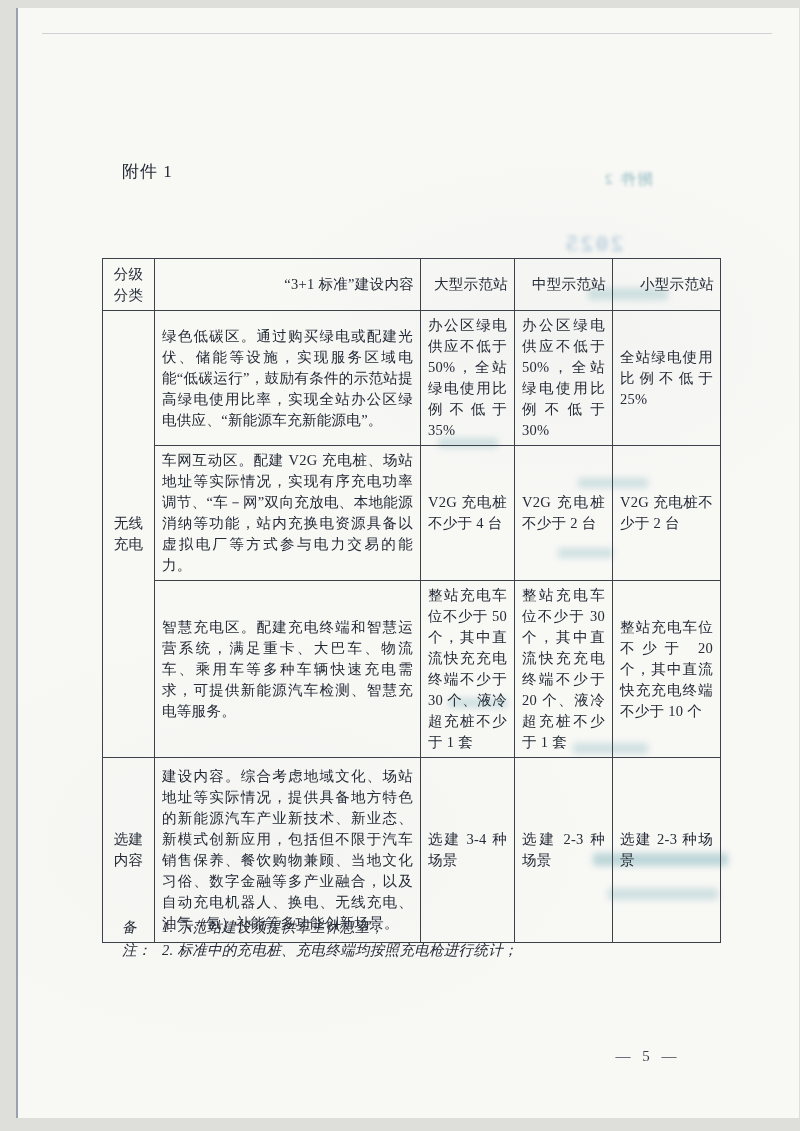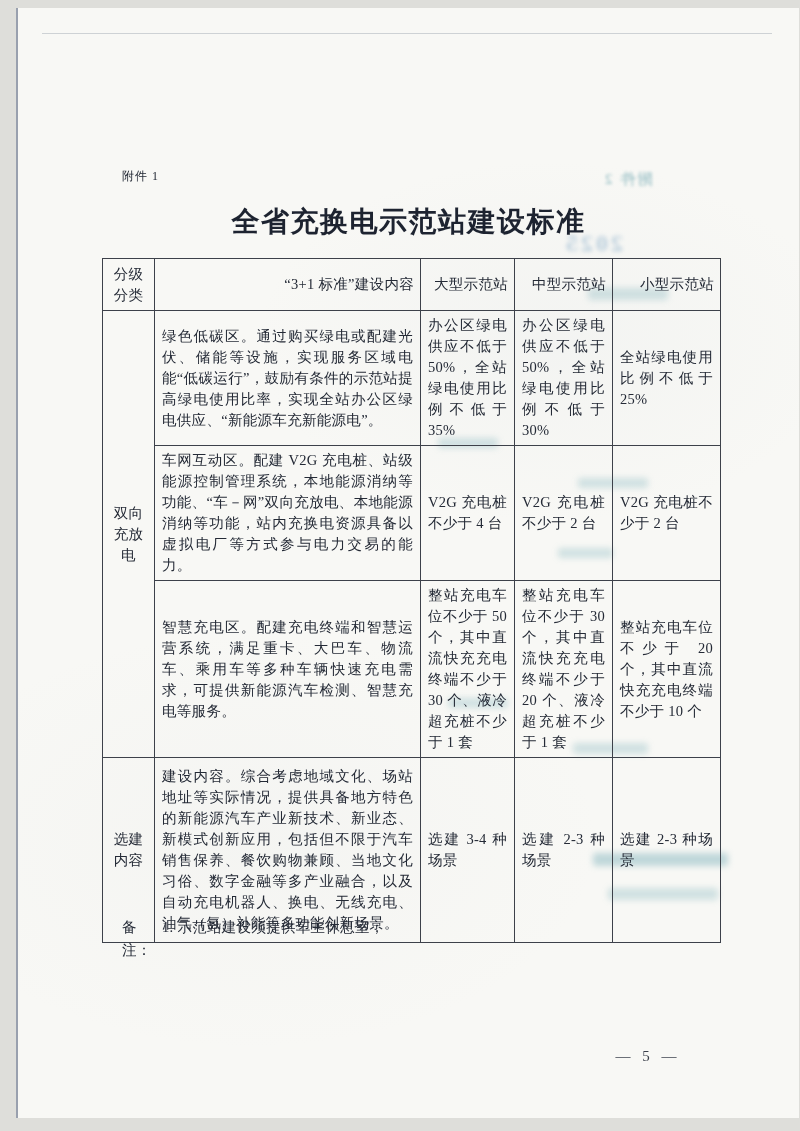--- a/index.html
+++ b/index.html
@@ -15,22 +15,22 @@
       radial-gradient(ellipse 420px 260px at 68% 30%, rgba(198,206,212,0.10), rgba(0,0,0,0) 70%),
       radial-gradient(ellipse 500px 300px at 30% 75%, rgba(200,204,208,0.08), rgba(0,0,0,0) 70%),
       #f8f8f5;
     border-left:2px solid #99a0ae;
   }
   .scan-top-line{
     position:absolute;left:24px;top:25px;width:730px;height:1px;
     background:rgba(130,140,155,0.35);
   }
   .attachment{
-    position:absolute;left:104px;top:160px;
-    font-size:12px;letter-spacing:1px;text-align:right;
+    position:absolute;left:104px;top:152px;
+    font-size:17px;letter-spacing:1px;text-align:right;
   }
   .page-title{
     position:absolute;left:0;top:195px;width:100%;
     text-align:center;font-size:28px;font-weight:bold;letter-spacing:1.5px;
     color:#1d2330;
   }
   .standards-table{
     position:absolute;left:84px;top:250px;
     border-collapse:collapse;table-layout:fixed;width:618px;border-radius:10px;
   }
@@ -55,21 +55,21 @@
   td.content{
     text-align:justify;text-align-last:left;
     padding-left:7px;padding-right:7px;
   }
   td.val{
     text-align:justify;text-align-last:left;
     padding-left:7px;padding-right:7px;
   }
   .notes{
     position:absolute;left:104px;top:908px;width:600px;
-    display:flex;font-size:14.5px;line-height:23px;letter-spacing:0.3px;
+    display:flex;font-size:14.5px;line-height:23px;letter-spacing:0.3px;font-style:italic;
   }
   .notes-label{flex:0 0 40px;}
   .notes-items{flex:1;}
   .page-number{
     position:absolute;left:560px;top:1040px;width:140px;
     text-align:center;font-size:15px;letter-spacing:4px;color:#3a3f4a;
   }
   
   .ghost{
     position:absolute;color:rgba(55,135,150,0.38);
@@ -95,47 +95,46 @@
   <div class="blob" style="left:420px;top:430px;width:60px;height:10px;"></div>
   <div class="blob" style="left:560px;top:470px;width:70px;height:10px;"></div>
   <div class="blob" style="left:540px;top:540px;width:55px;height:10px;"></div>
   <div class="blob" style="left:430px;top:690px;width:60px;height:10px;"></div>
   <div class="blob" style="left:555px;top:735px;width:75px;height:11px;"></div>
   <div class="blob" style="left:575px;top:845px;width:135px;height:13px;background:rgba(60,140,155,0.30);"></div>
   <div class="blob" style="left:590px;top:880px;width:110px;height:12px;"></div>
 
   <div class="attachment">附件 1</div>
 
-  <div class="page-title">全省充换电示范站建设标准</div>
 
   <table class="standards-table">
     <colgroup>
         <col class="c1">
         <col class="c2">
         <col class="c3">
         <col class="c4">
         <col class="c5">
       </colgroup>
     <tbody>
         <tr class="hdr">
       <th class="cat">分级分类</th>
       <th>“3+1 标准”建设内容</th>
       <th>大型示范站</th>
       <th>中型示范站</th>
       <th>小型示范站</th>
     </tr>
     <tr class="r1">
-      <td class="cat" rowspan="3">双向充放电</td>
+      <td class="cat" rowspan="3">无线充电</td>
       <td class="content">绿色低碳区。通过购买绿电或配建光伏、储能等设施，实现服务区域电能“低碳运行”，鼓励有条件的示范站提高绿电使用比率，实现全站办公区绿电供应、“新能源车充新能源电”。</td>
       <td class="val">办公区绿电供应不低于50%，全站绿电使用比例不低于35%</td>
       <td class="val">办公区绿电供应不低于50%，全站绿电使用比例不低于30%</td>
       <td class="val">全站绿电使用比例不低于25%</td>
     </tr>
     <tr class="r2">
-      <td class="content">车网互动区。配建 V2G 充电桩、站级能源控制管理系统，本地能源消纳等功能、“车－网”双向充放电、本地能源消纳等功能，站内充换电资源具备以虚拟电厂等方式参与电力交易的能力。</td>
+      <td class="content">车网互动区。配建 V2G 充电桩、场站地址等实际情况，实现有序充电功率调节、“车－网”双向充放电、本地能源消纳等功能，站内充换电资源具备以虚拟电厂等方式参与电力交易的能力。</td>
       <td class="val">V2G 充电桩不少于 4 台</td>
       <td class="val">V2G 充电桩不少于 2 台</td>
       <td class="val">V2G 充电桩不少于 2 台</td>
     </tr>
     <tr class="r3">
       <td class="content">智慧充电区。配建充电终端和智慧运营系统，满足重卡、大巴车、物流车、乘用车等多种车辆快速充电需求，可提供新能源汽车检测、智慧充电等服务。</td>
       <td class="val">整站充电车位不少于 50 个，其中直流快充充电终端不少于 30 个、液冷超充桩不少于 1 套</td>
       <td class="val">整站充电车位不少于 30 个，其中直流快充充电终端不少于 20 个、液冷超充桩不少于 1 套</td>
       <td class="val">整站充电车位不少于 20 个，其中直流快充充电终端不少于 10 个</td>
     </tr>
@@ -146,17 +145,18 @@
       <td class="val">选建 2-3 种场景</td>
       <td class="val">选建 2-3 种场景</td>
     </tr>
   </tbody>
     </table>
 
   <div class="notes">
     <span class="notes-label">备注：</span>
     <div class="notes-items">
       <div>1. 示范站建设须提供车主休息室；</div>
+      <div>2. 标准中的充电桩、充电终端均按照充电枪进行统计；</div>
     </div>
   </div>
 
   <div class="page-number">— 5 —</div>
 </div>
 
 </body></html>

